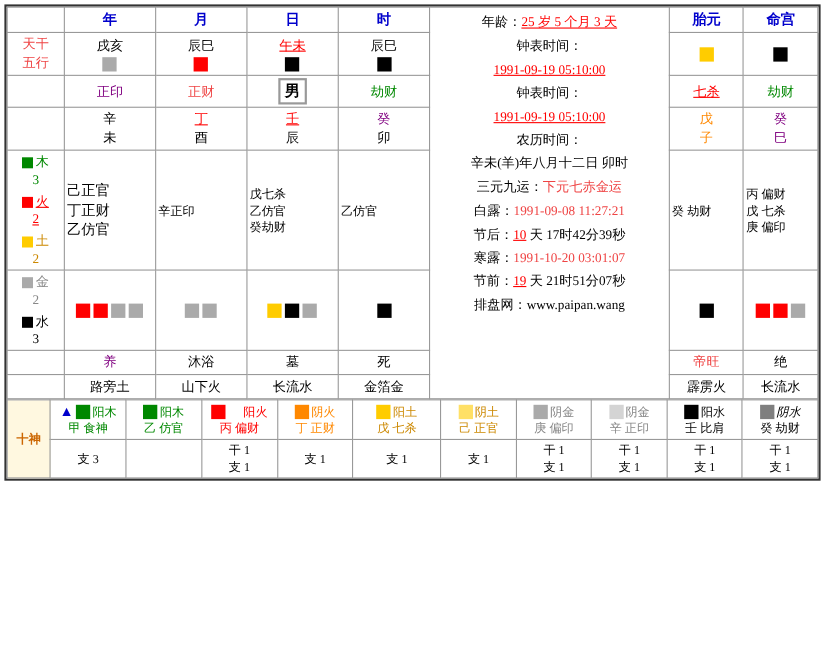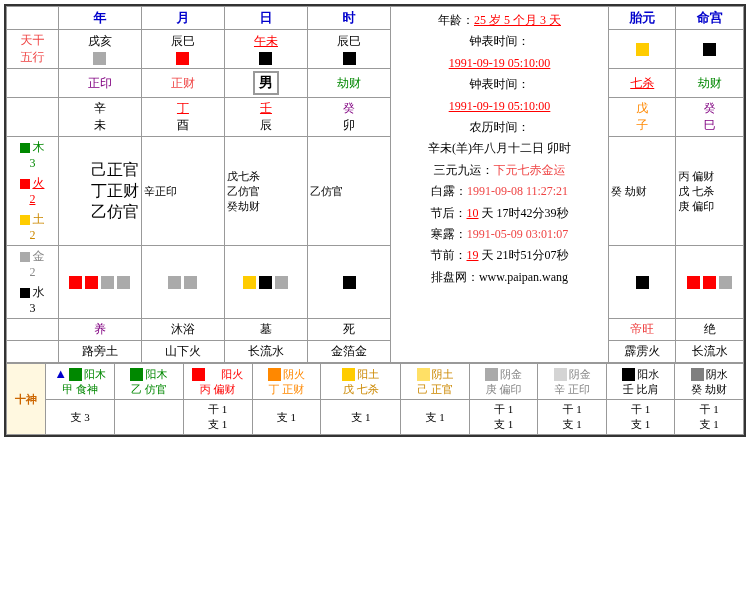--- a/index.html
+++ b/index.html
@@ -133,21 +133,21 @@
         <div class="line">
           <span>三元九运：</span><span class="blue">下元七赤金运</span>
         </div>
         <div class="line">
           <span>白露：</span><span class="blue">1991-09-08 11:27:21</span>
         </div>
         <div class="line">
           <span>节后：</span><span class="red">10</span><span> 天 17时42分39秒</span>
         </div>
         <div class="line">
-          <span>寒露：</span><span class="blue">1991-05-09 03:01:07</span>
+          <span>寒露：</span><span class="blue">1991-10-20 03:01:07</span>
         </div>
         <div class="line">
           <span>节前：</span><span class="red">19</span><span> 天 21时51分07秒</span>
         </div>
         <div class="line">
           <span>排盘网：</span><span>www.paipan.wang</span>
         </div>
       </td>
       <td class="col-header" style="width:65px;">胎元</td>
       <td class="col-header" style="width:65px;">命宫</td>
@@ -238,21 +238,21 @@
             <span class="red">火</span>
           </div>
           <div class="red">2</div>
           <div style="margin-top:4px;display:flex;align-items:center;gap:2px;">
             <span class="sq sq-yellow" style="width:10px;height:10px;"></span>
             <span style="color:#c80;">土</span>
           </div>
           <div style="color:#c80;">2</div>
         </div>
       </td>
-      <td style="font-size:16px; text-align:right; padding:2px;">
+      <td style="font-size:13px; text-align:left; padding:2px;">
         <div>己正官</div>
         <div>丁正财</div>
         <div>乙仿官</div>
       </td>
       <td style="font-size:11px; text-align:left; padding:2px;">
         <div>辛正印</div>
       </td>
       <td style="font-size:11px; text-align:left; padding:2px;">
         <div>戊七杀</div>
         <div>乙仿官</div>
@@ -407,21 +407,21 @@
       <td style="width:70px;">
         <div style="display:flex;align-items:center;justify-content:center;gap:2px;">
           <span class="sq sq-black"></span>
           <span style="font-size:11px;">阳水</span>
         </div>
         <div style="font-size:11px;">壬 比肩</div>
       </td>
       <td style="width:70px;">
         <div style="display:flex;align-items:center;justify-content:center;gap:2px;">
           <span class="sq sq-black" style="opacity:0.5;"></span>
-          <span style="font-size:11px;">阴水</span>
+          <span style="font-size:11px;font-style:italic;">阴水</span>
         </div>
         <div style="font-size:11px;">癸 劫财</div>
       </td>
     </tr>
 
     <tr>
       <td style="font-size:11px;">
         <div>支 3</div>
       </td>
       <td style="font-size:11px;"></td>

